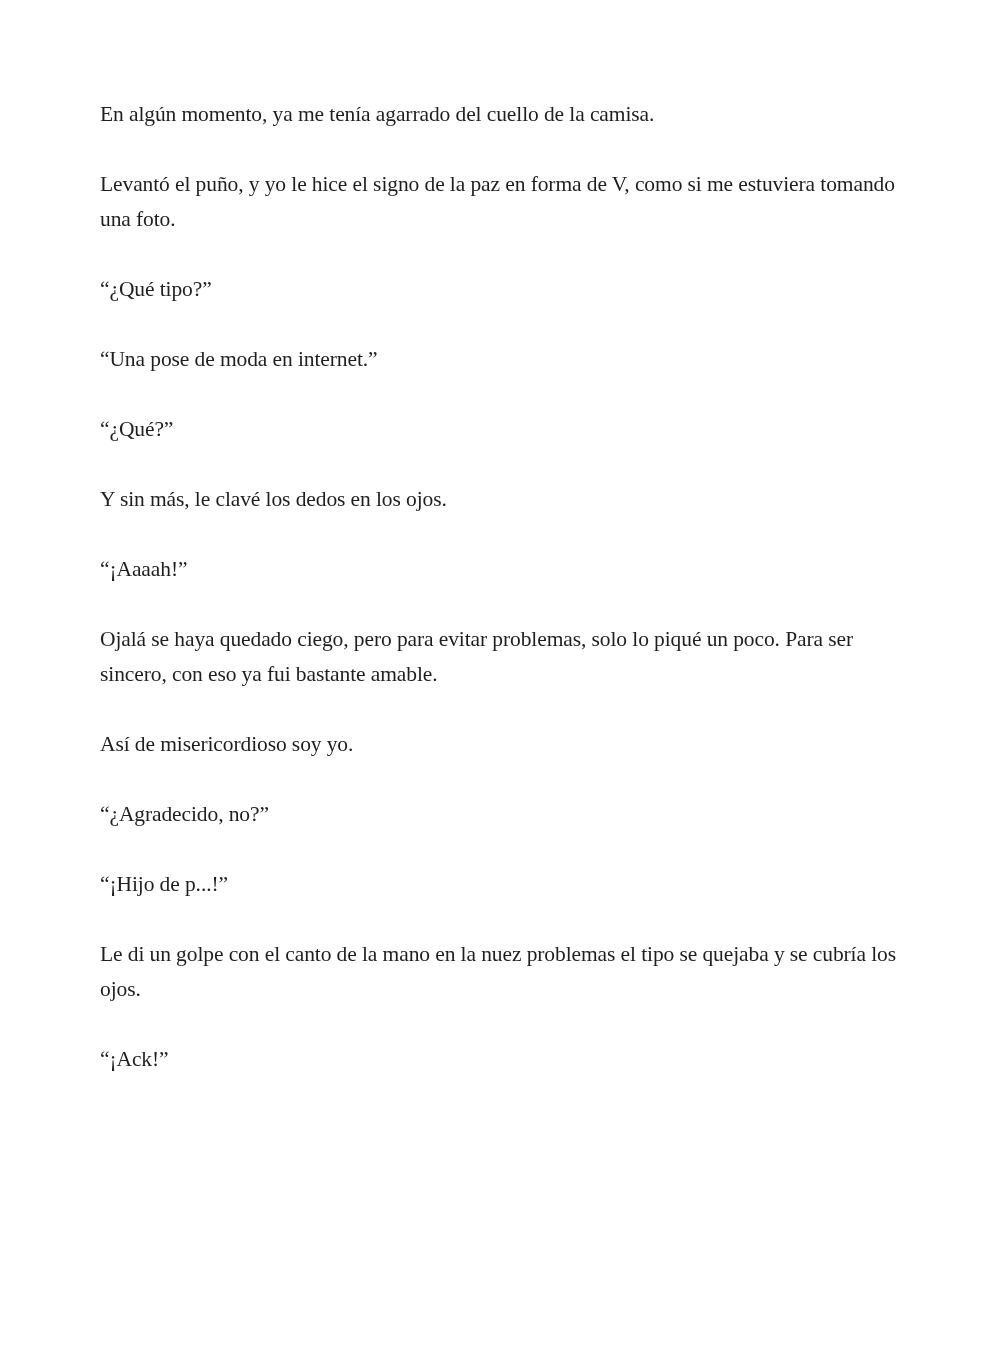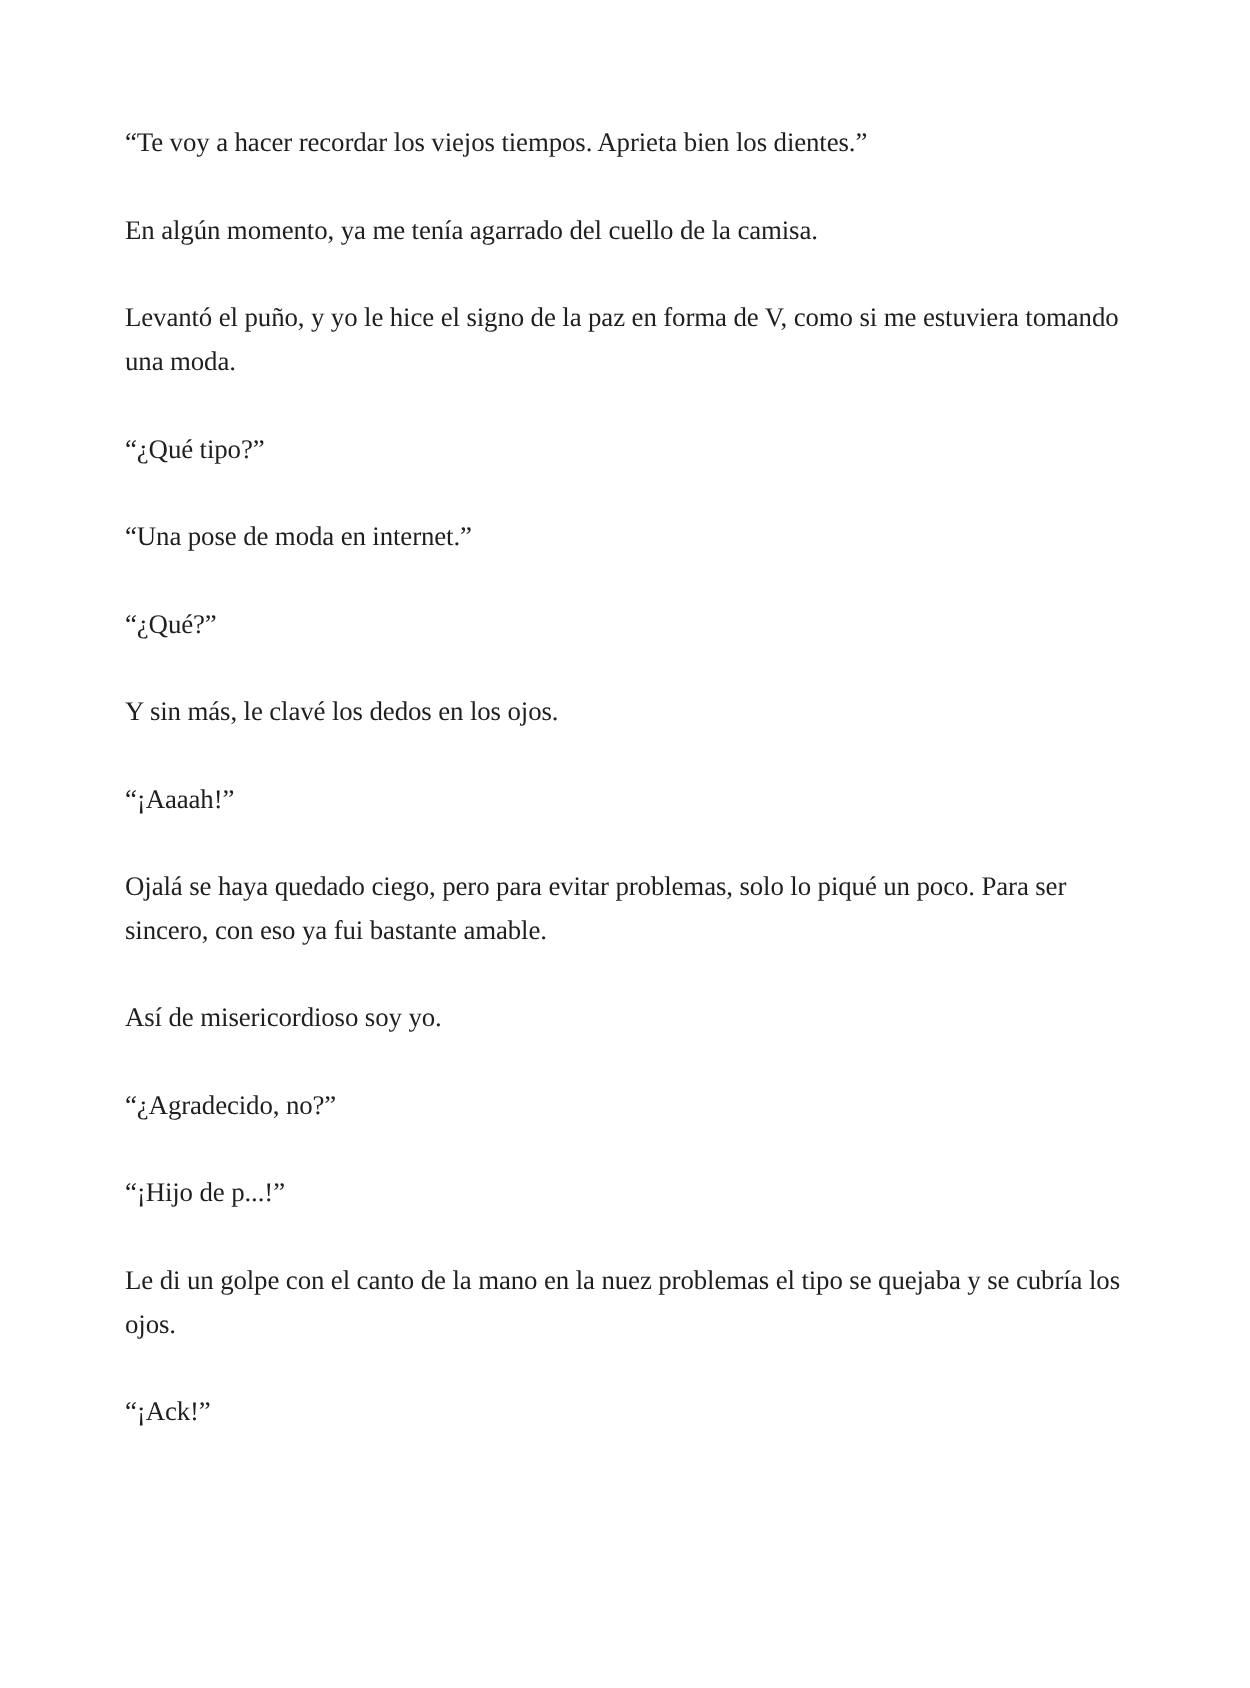--- a/index.html
+++ b/index.html
@@ -26,23 +26,22 @@
     }
     .page p {
       margin: 0 0 35px 0;
       padding: 0;
     }
   </style>
 </head>
 <body>
 
 <main class="page">
-  <p>“Te voy a hacer recordar los viejos tiempos. Aprieta bien los dientes.”</p>
   <p>En algún momento, ya me tenía agarrado del cuello de la camisa.</p>
-  <p>Levantó el puño, y yo le hice el signo de la paz en forma de V, como si me estuviera tomando una moda.</p>
+  <p>Levantó el puño, y yo le hice el signo de la paz en forma de V, como si me estuviera tomando una foto.</p>
   <p>“¿Qué tipo?”</p>
   <p>“Una pose de moda en internet.”</p>
   <p>“¿Qué?”</p>
   <p>Y sin más, le clavé los dedos en los ojos.</p>
   <p>“¡Aaaah!”</p>
   <p>Ojalá se haya quedado ciego, pero para evitar problemas, solo lo piqué un poco. Para ser sincero, con eso ya fui bastante amable.</p>
   <p>Así de misericordioso soy yo.</p>
   <p>“¿Agradecido, no?”</p>
   <p>“¡Hijo de p...!”</p>
   <p>Le di un golpe con el canto de la mano en la nuez problemas el tipo se quejaba y se cubría los ojos.</p>

